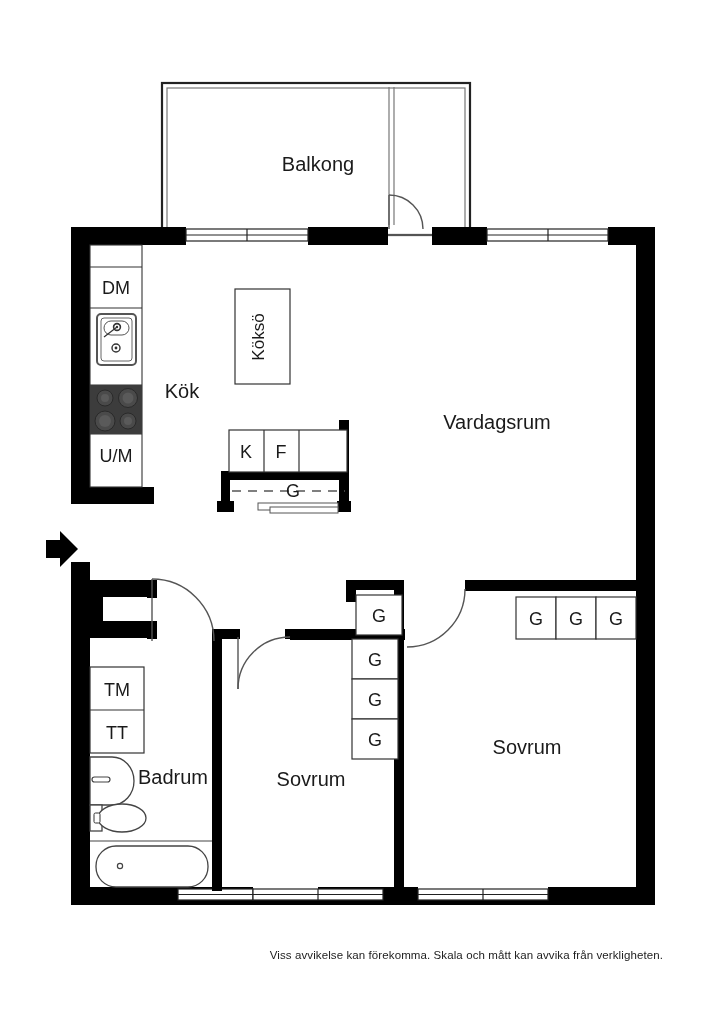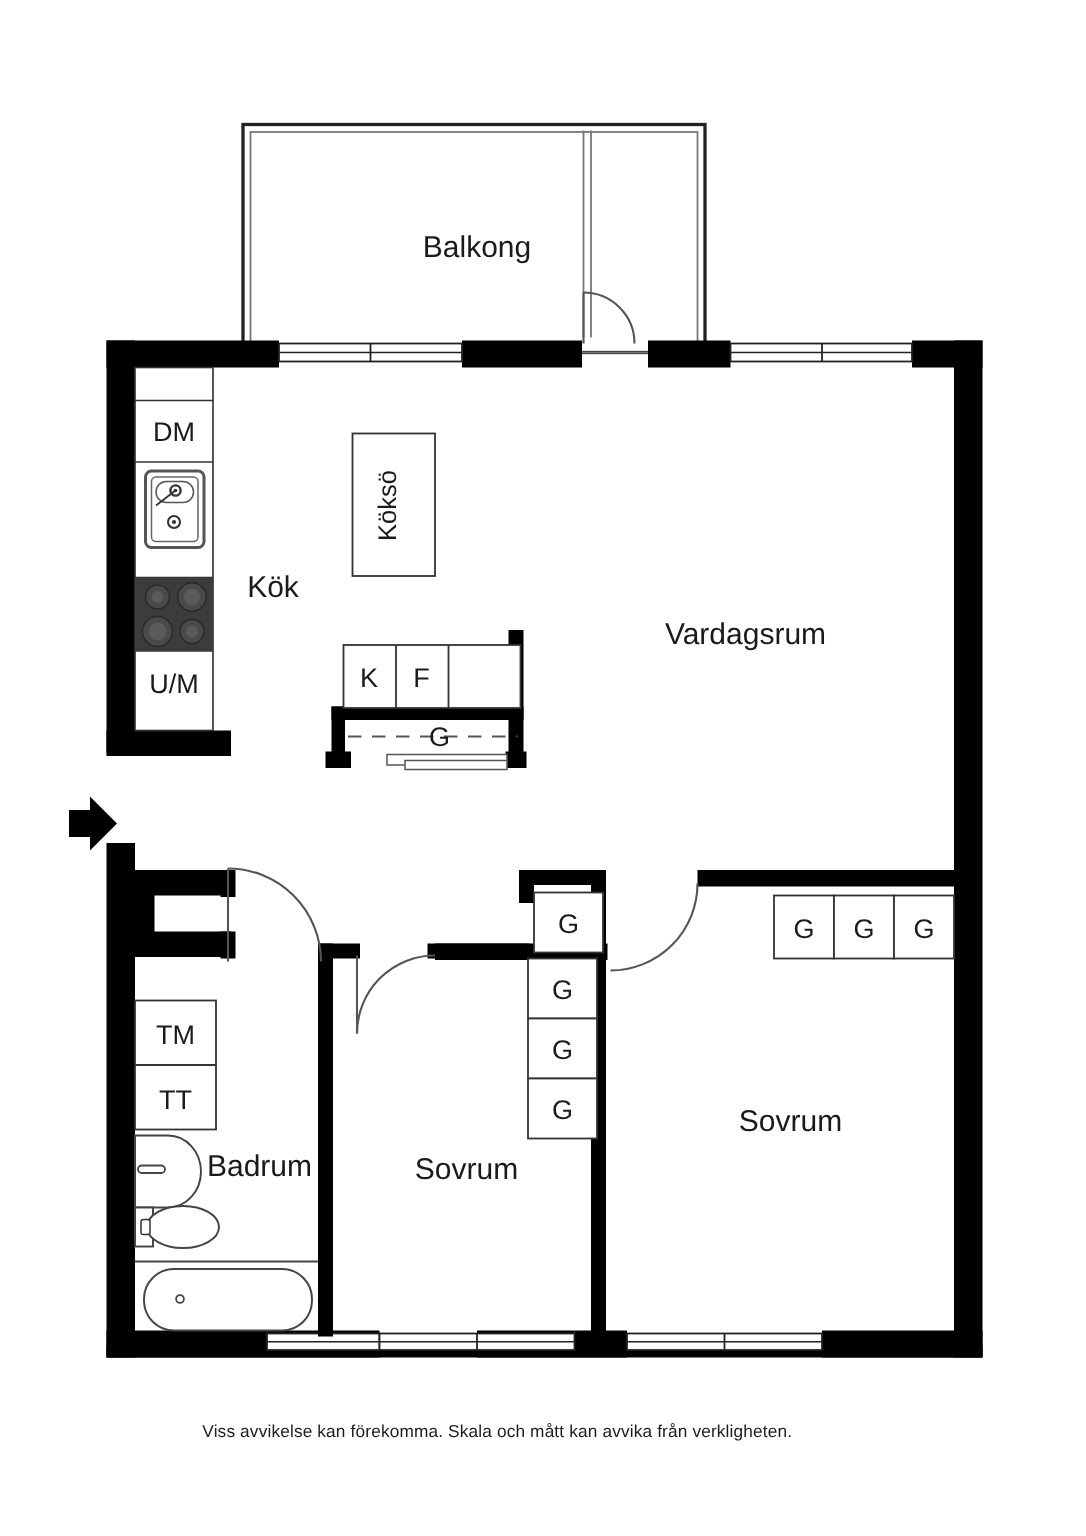--- a/index.html
+++ b/index.html
@@ -23,21 +23,21 @@
   }
   #floorplan-svg {
     position: absolute;
     left: 0; top: 0;
   }
   .footer-note {
     position: absolute;
     left: 0;
     top: 932px;
     width: 663px;
-    text-align: center;
+    text-align: right;
     font-size: 11.5px;
     letter-spacing: 0.1px;
     color: #1c1c1c;
   }
   .brand-row {
     position: absolute;
     left: 0;
     top: 962px;
     width: 724px;
     height: 40px;

